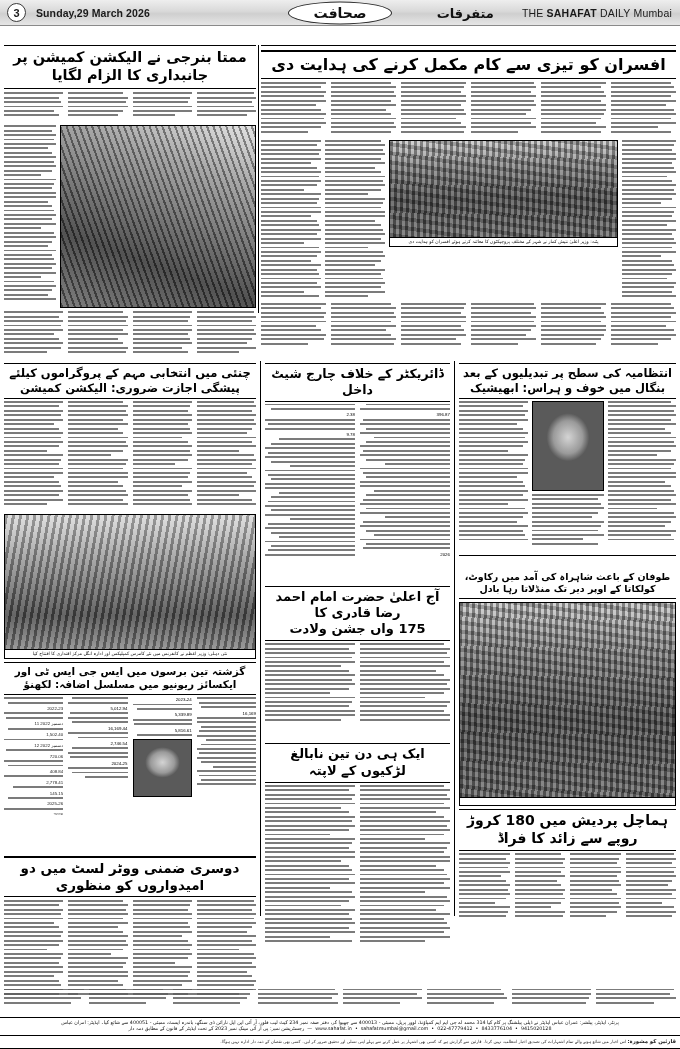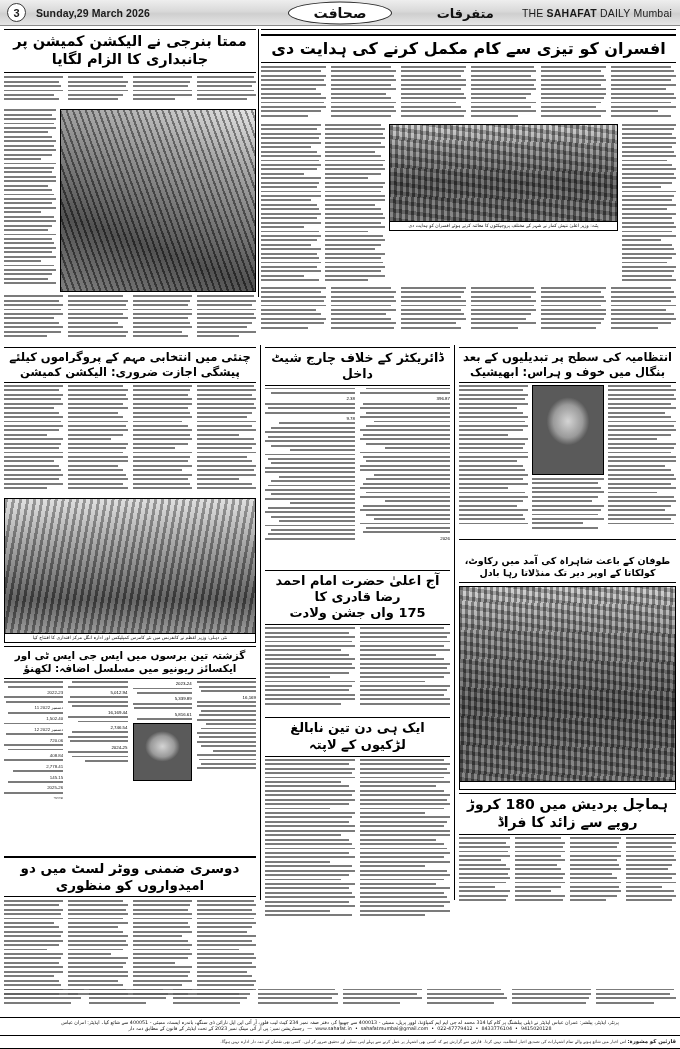--- a/index.html
+++ b/index.html
@@ -176,21 +176,21 @@
     <div class="mast-date">Sunday,29 March 2026</div>
     <div class="mast-logo">صحافت</div>
     <div class="mast-right">
       <div class="mast-section">متفرقات</div>
       <div class="mast-english">
         <span>THE </span><b>SAHAFAT</b><span> DAILY Mumbai</span>
       </div>
     </div>
   </div>
 
-  <div style="display:flex; padding:3px 4px 0; gap:2px;">
+  <div style="display:flex; padding:3px 4px 0; gap:2px;margin-top:16px;">
 
     <div style="width:252px;">
       <div class="rule rule-h" style="margin-bottom:2px;"></div>
       <div class="hl" style="font-size:14.5px; padding-bottom:2px;">ممتا بنرجی نے الیکشن کمیشن پر جانبداری کا الزام لگایا</div>
       <div class="rule rule-h" style="margin:2px 0 3px;"></div>
 
       <div class="cols" style="height:30px;">
         <div class="body-col">
           <div class="ln s1"></div>
             <div class="ln s2"></div>
@@ -867,21 +867,21 @@
             <div class="ln s2"></div>
           <div class="ln s5"></div>
             <div class="ln s1"></div>
             <div class="ln s3"></div>
             <div class="ln s2"></div>
           <div class="ln s1"></div>
             <div class="ln s1"></div>
         </div>
       </div>
 
-      <div class="boxhl" style="margin-top:8px;">
+      <div class="boxhl" style="margin-top:18px;">
         <div class="hl" style="font-size:13px;">ایک ہی دن تین نابالغ لڑکیوں کے لاپتہ</div>
       </div>
       <div class="cols" style="height:170px;">
         <div class="body-col">
           <div class="ln s1"></div>
             <div class="ln s2"></div>
             <div class="ln s1"></div>
             <div class="ln s3"></div>
           <div class="ln s1"></div>
             <div class="ln s4"></div>

